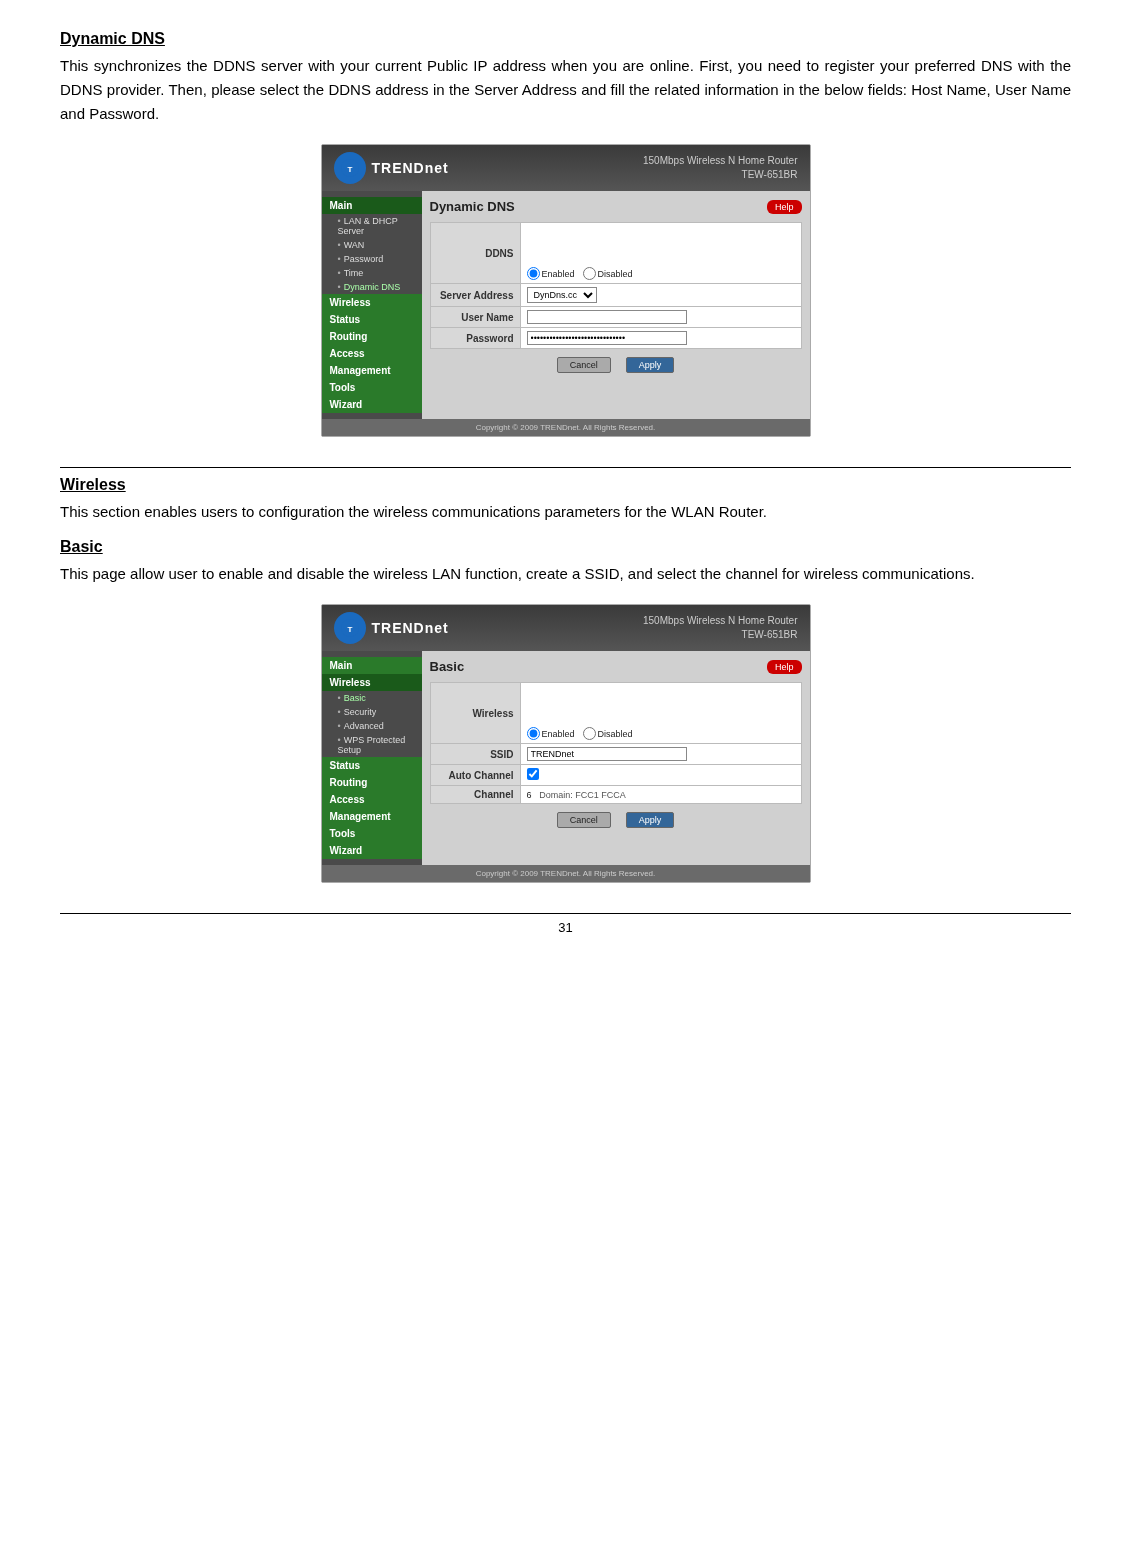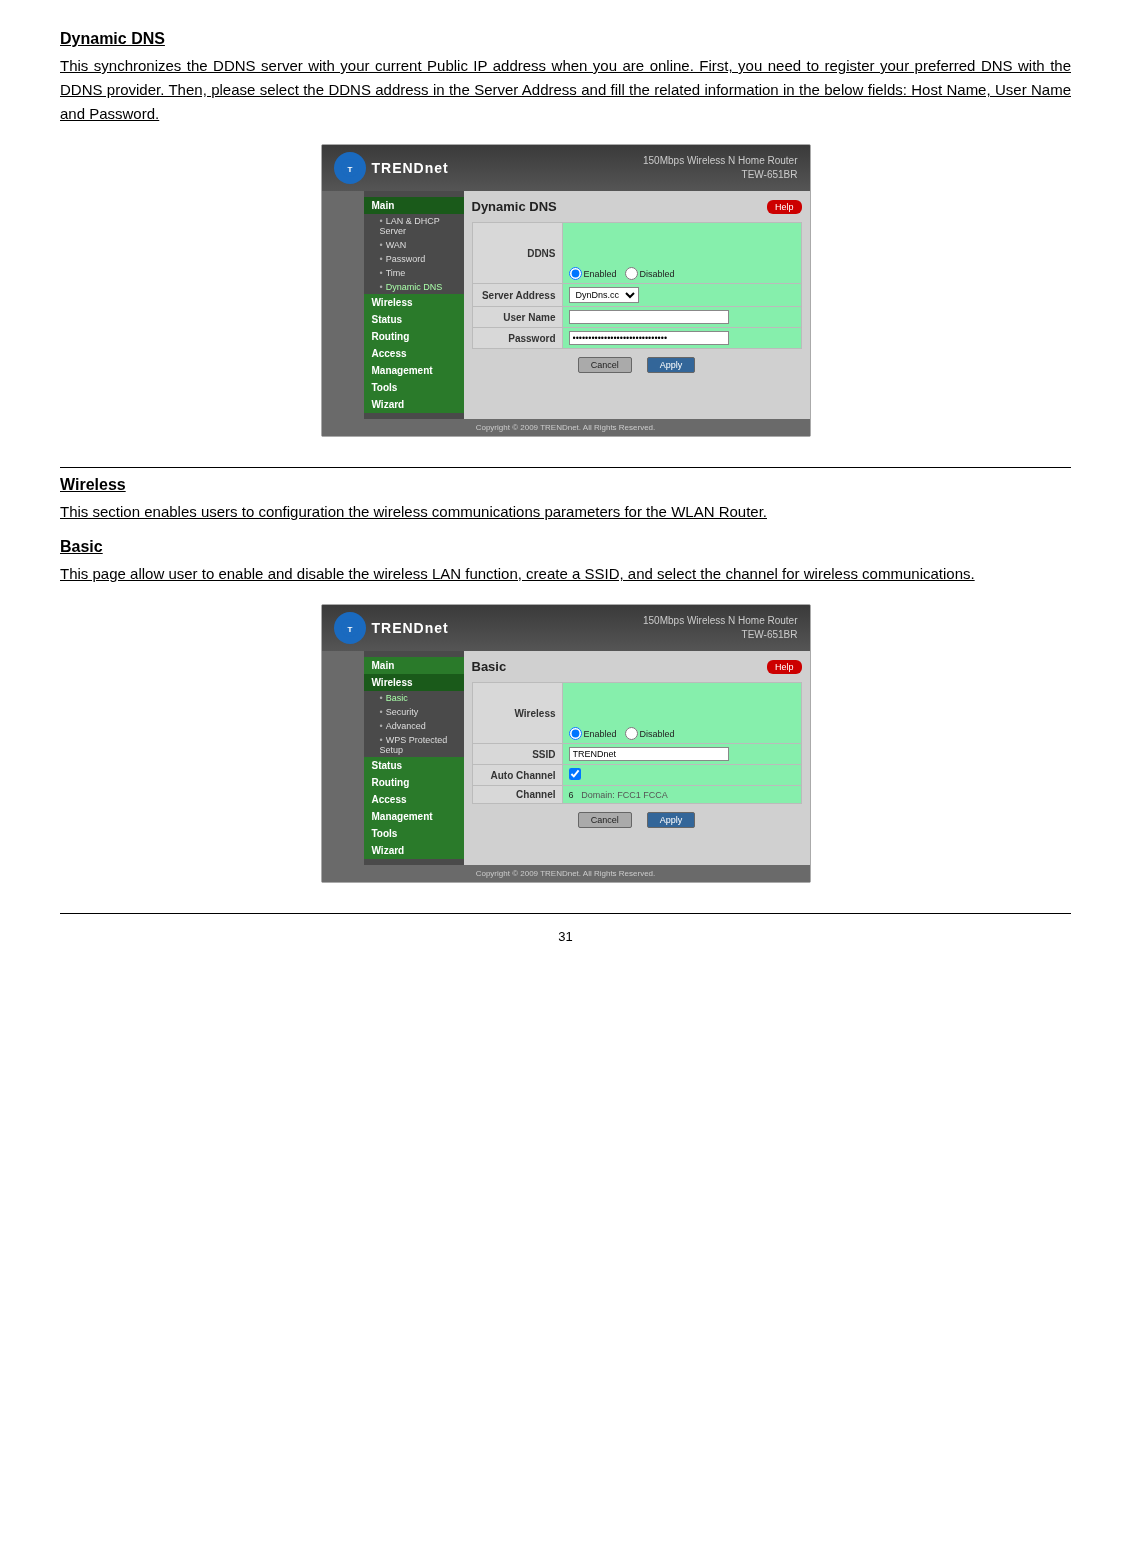--- a/index.html
+++ b/index.html
@@ -16,21 +16,20 @@
       font-weight: bold;
       font-size: 16px;
       text-decoration: underline;
       margin-bottom: 6px;
     }
     .section-body {
       font-size: 15px;
       line-height: 1.6;
       margin-bottom: 14px;
       text-align: justify;
-      text-decoration: underline;
     }
     .router-screenshot {
       width: 490px;
       margin: 18px auto 30px auto;
       display: block;
       border: 1px solid #aaa;
       background: #5a5a5a;
       border-radius: 2px;
       overflow: hidden;
     }
@@ -66,21 +65,20 @@
     }
     .router-model {
       color: #ccc;
       font-size: 10px;
       text-align: right;
       line-height: 1.4;
     }
     .router-body {
       display: flex;
       background: #6a6a6a;
-      padding-left: 42px;
     }
     .router-sidebar {
       width: 100px;
       background: #4a4a4a;
       padding: 6px 0;
     }
     .sidebar-group {
       margin-bottom: 0;
     }
     .sidebar-group-title {
@@ -125,21 +123,21 @@
       background: #cc0000;
       color: white;
       font-size: 9px;
       padding: 2px 8px;
       border-radius: 6px;
       cursor: pointer;
     }
     .form-table {
       width: 100%;
       border-collapse: collapse;
-      background: #86efac;
+      background: #ffffff;
       font-size: 10px;
     }
     .form-table td {
       padding: 3px 6px;
       border: 1px solid #bbb;
       color: #222;
     }
     .form-table .label-col {
       text-align: right;
       width: 90px;
@@ -186,21 +184,21 @@
     .divider-line {
       border: none;
       border-top: 1px solid #000;
       margin: 18px 0 8px 0;
     }
     .page-number {
       text-align: center;
       font-size: 13px;
       margin-top: 30px;
       border-top: 1px solid #000;
-      padding-top: 15px;
+      padding-top: 6px;
     }
     .select-input {
       font-size: 9px;
       border: 1px solid #888;
       background: white;
       padding: 1px 2px;
     }
     .checkbox-input {
       width: 12px;
       height: 12px;

